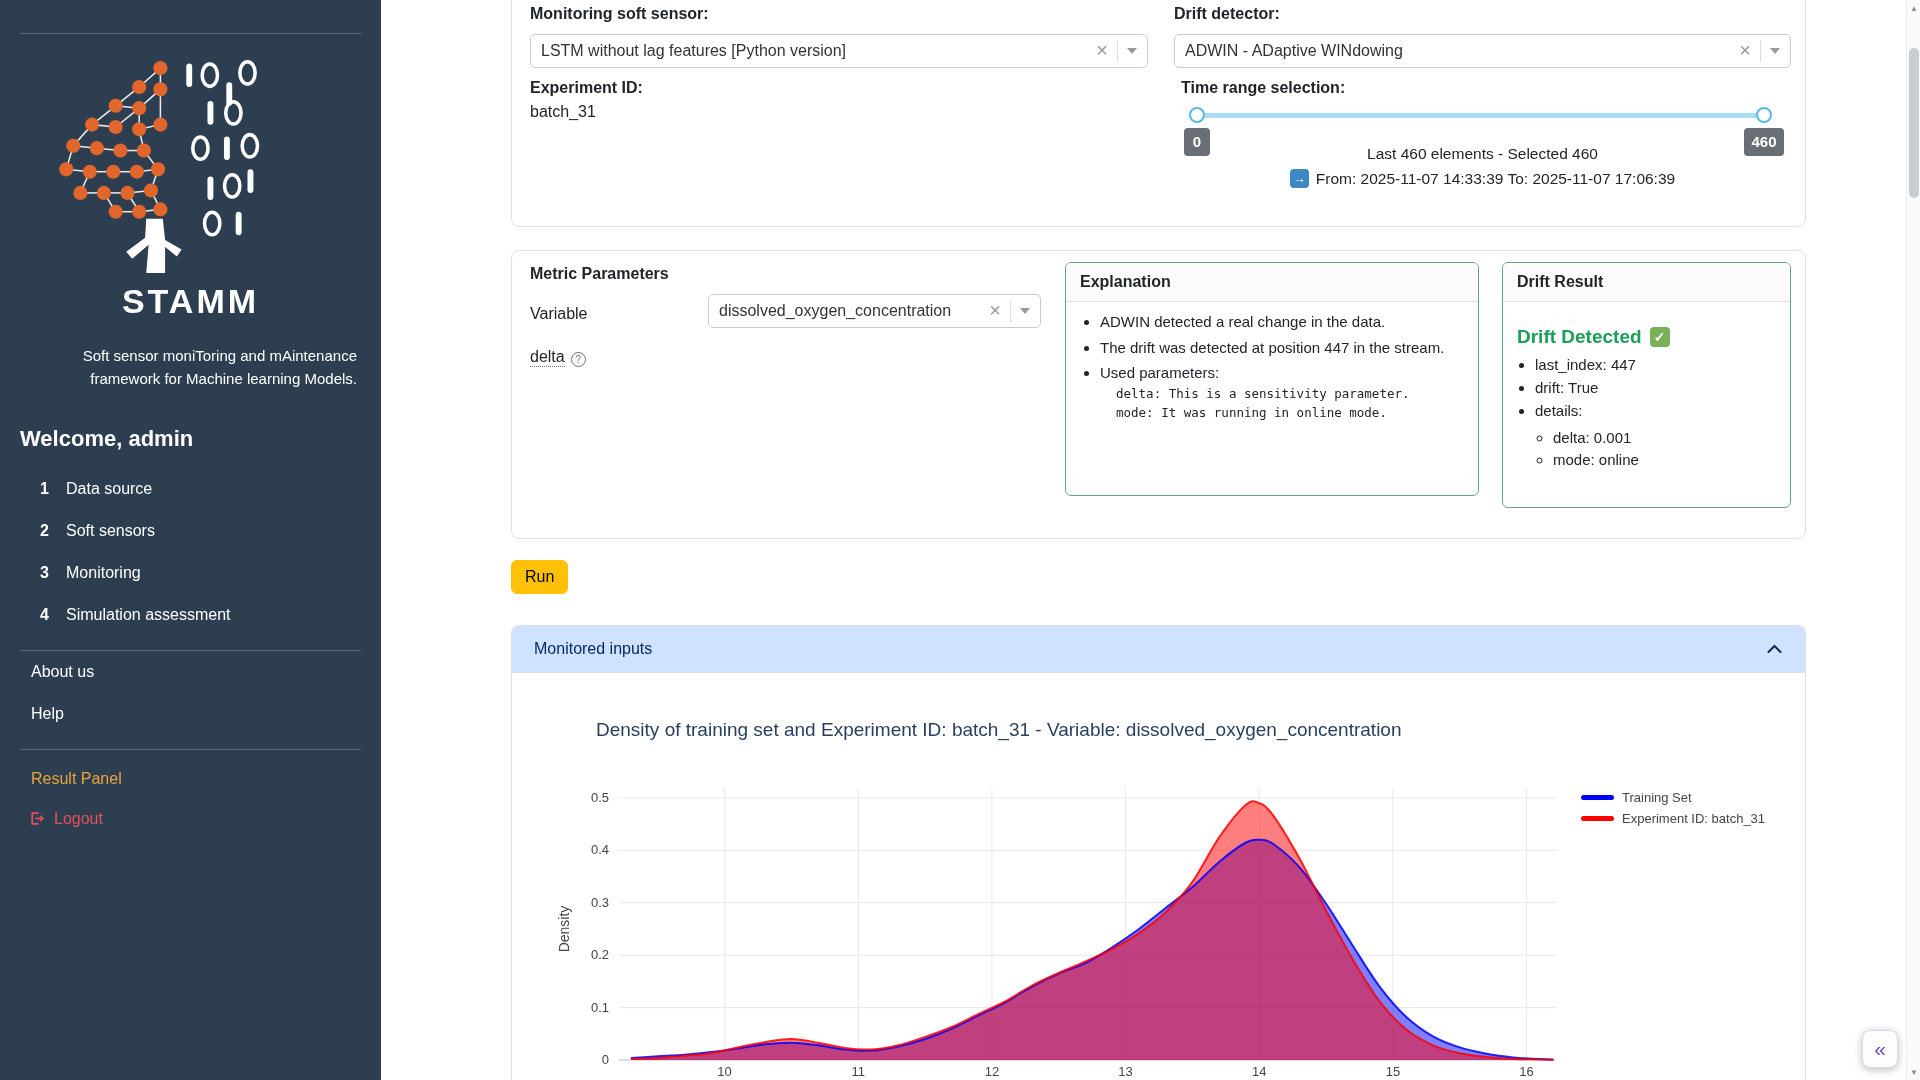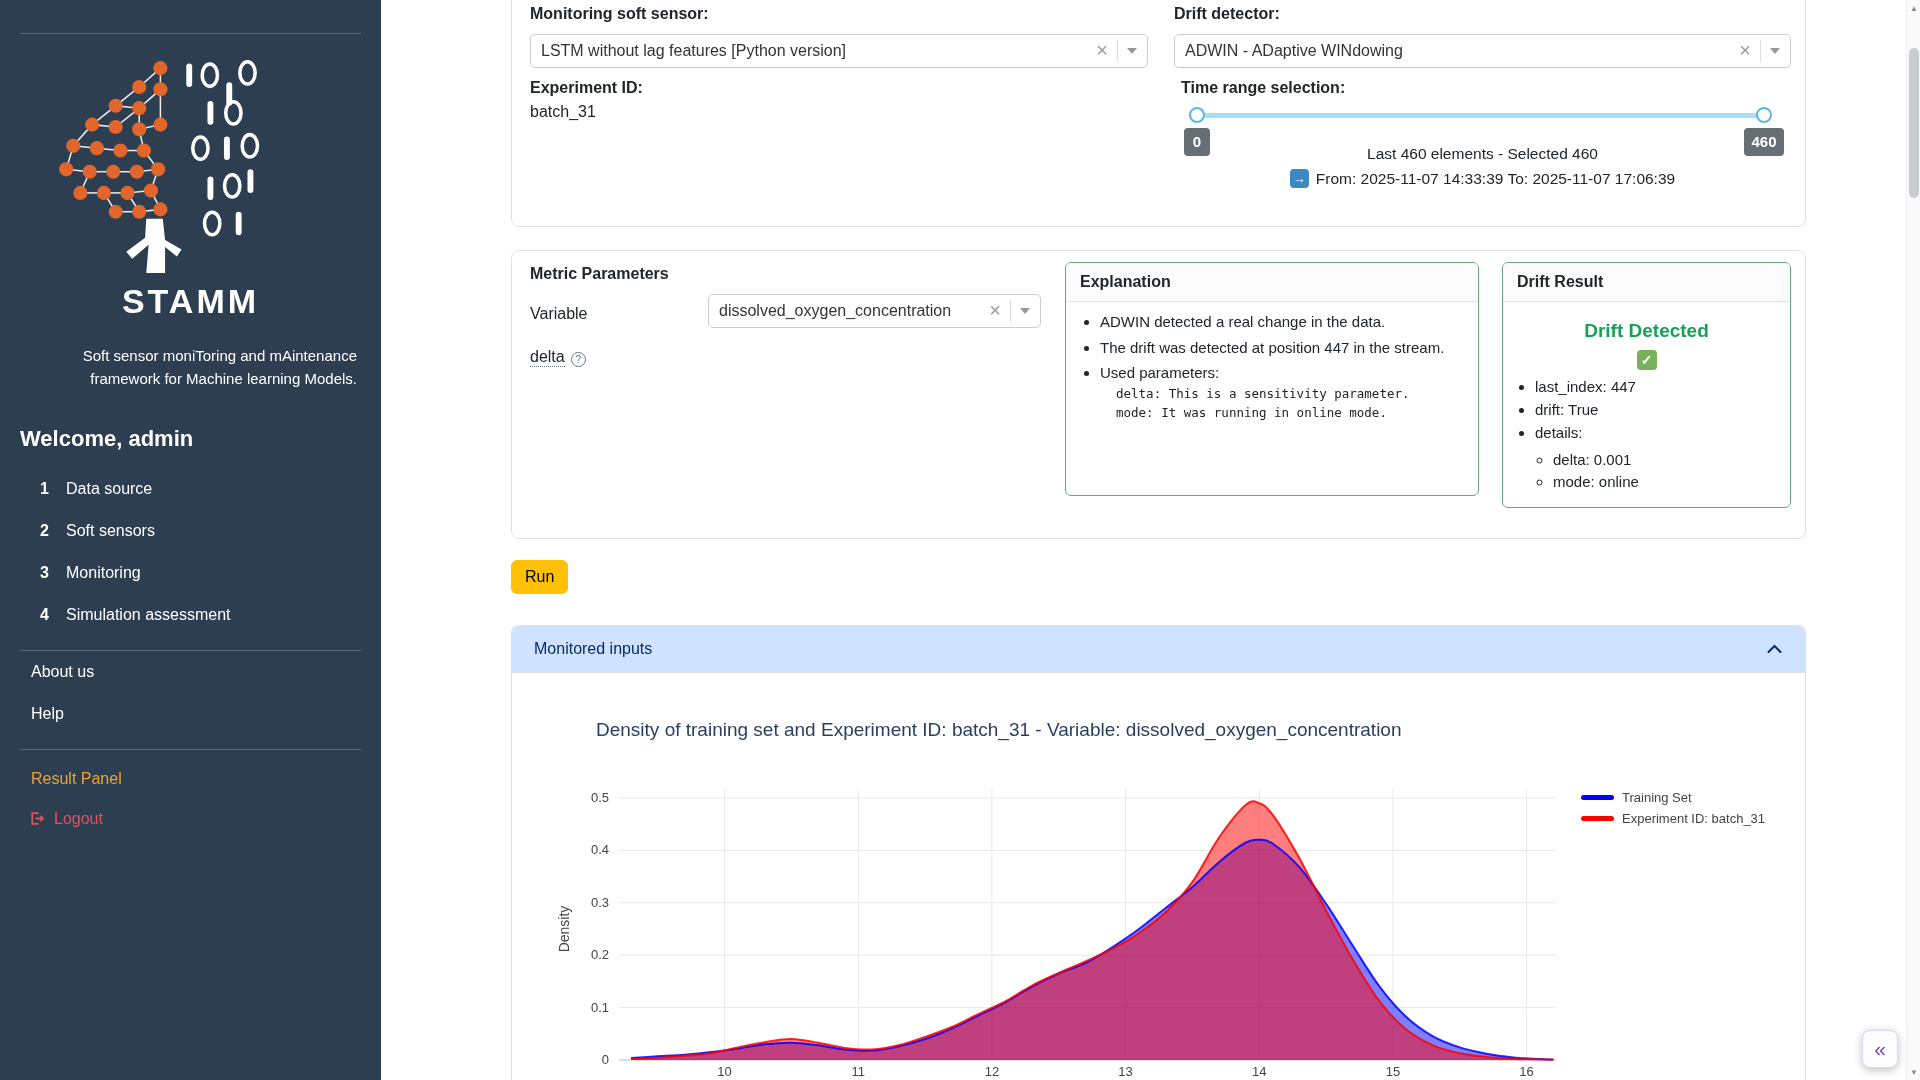--- a/index.html
+++ b/index.html
@@ -58,21 +58,21 @@
 
   
   .gbox { position:absolute; background:#fff; border:1px solid #67a87f; border-radius:6px; overflow:hidden; }
   #explanation-box { left:553px; top:11px; width:414px; height:234px; }
   #drift-box { left:990px; top:11px; width:289px; height:246px; }
   .gbox-head { padding:10px 14px; font-weight:bold; font-size:16px; border-bottom:1px solid #dee2e6; background:#fcfcfc; }
   .gbox-body { padding:10px 14px; font-size:15px; }
   .exp-list { padding-left:20px; }
   .exp-list li { margin-bottom:6px; line-height:1.3; }
   .code-line { font-family:"DejaVu Sans Mono", monospace; font-size:12.5px; margin:3px 0 0 16px; white-space:nowrap; }
-  .drift-status { display:flex; align-items:center; gap:8px; color:#18a058; font-size:19px; font-weight:bold; margin:8px 0 8px;flex-direction:column; }
+  .drift-status { display:flex; align-items:center; gap:8px; color:#18a058; font-size:19px; font-weight:bold; margin:14px 0 8px; }
   .check-ico { display:inline-flex; width:20px; height:20px; background:#78b159; color:#fff; border-radius:4px; align-items:center; justify-content:center; font-size:14px; font-weight:bold; }
   .drift-list { padding-left:18px; }
   .drift-list li { margin-bottom:6px; }
   .drift-sublist { list-style:circle; padding-left:18px; margin-top:10px; }
   .drift-sublist li { margin-bottom:5px; }
 
   .run-btn { position:absolute; left:511px; top:560px; background:#ffc107; border:1px solid #ffc107; border-radius:6px; padding:7px 13px; font-size:16px; font-family:"Liberation Sans",sans-serif; color:#000; cursor:pointer; }
 
   
   #accordion { position:absolute; left:511px; top:625px; width:1295px; height:455px; border:1px solid #dee2e6; border-bottom:0; border-radius:8px 8px 0 0; overflow:hidden; background:#fff; }

